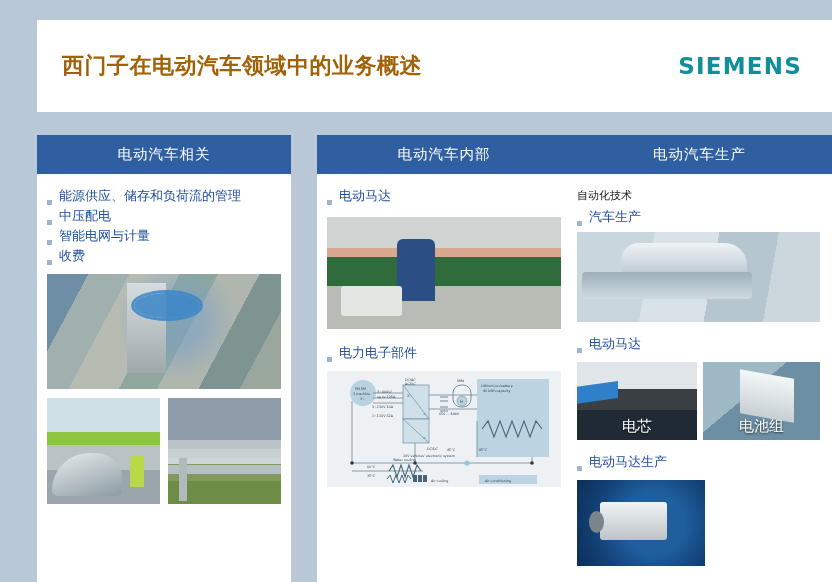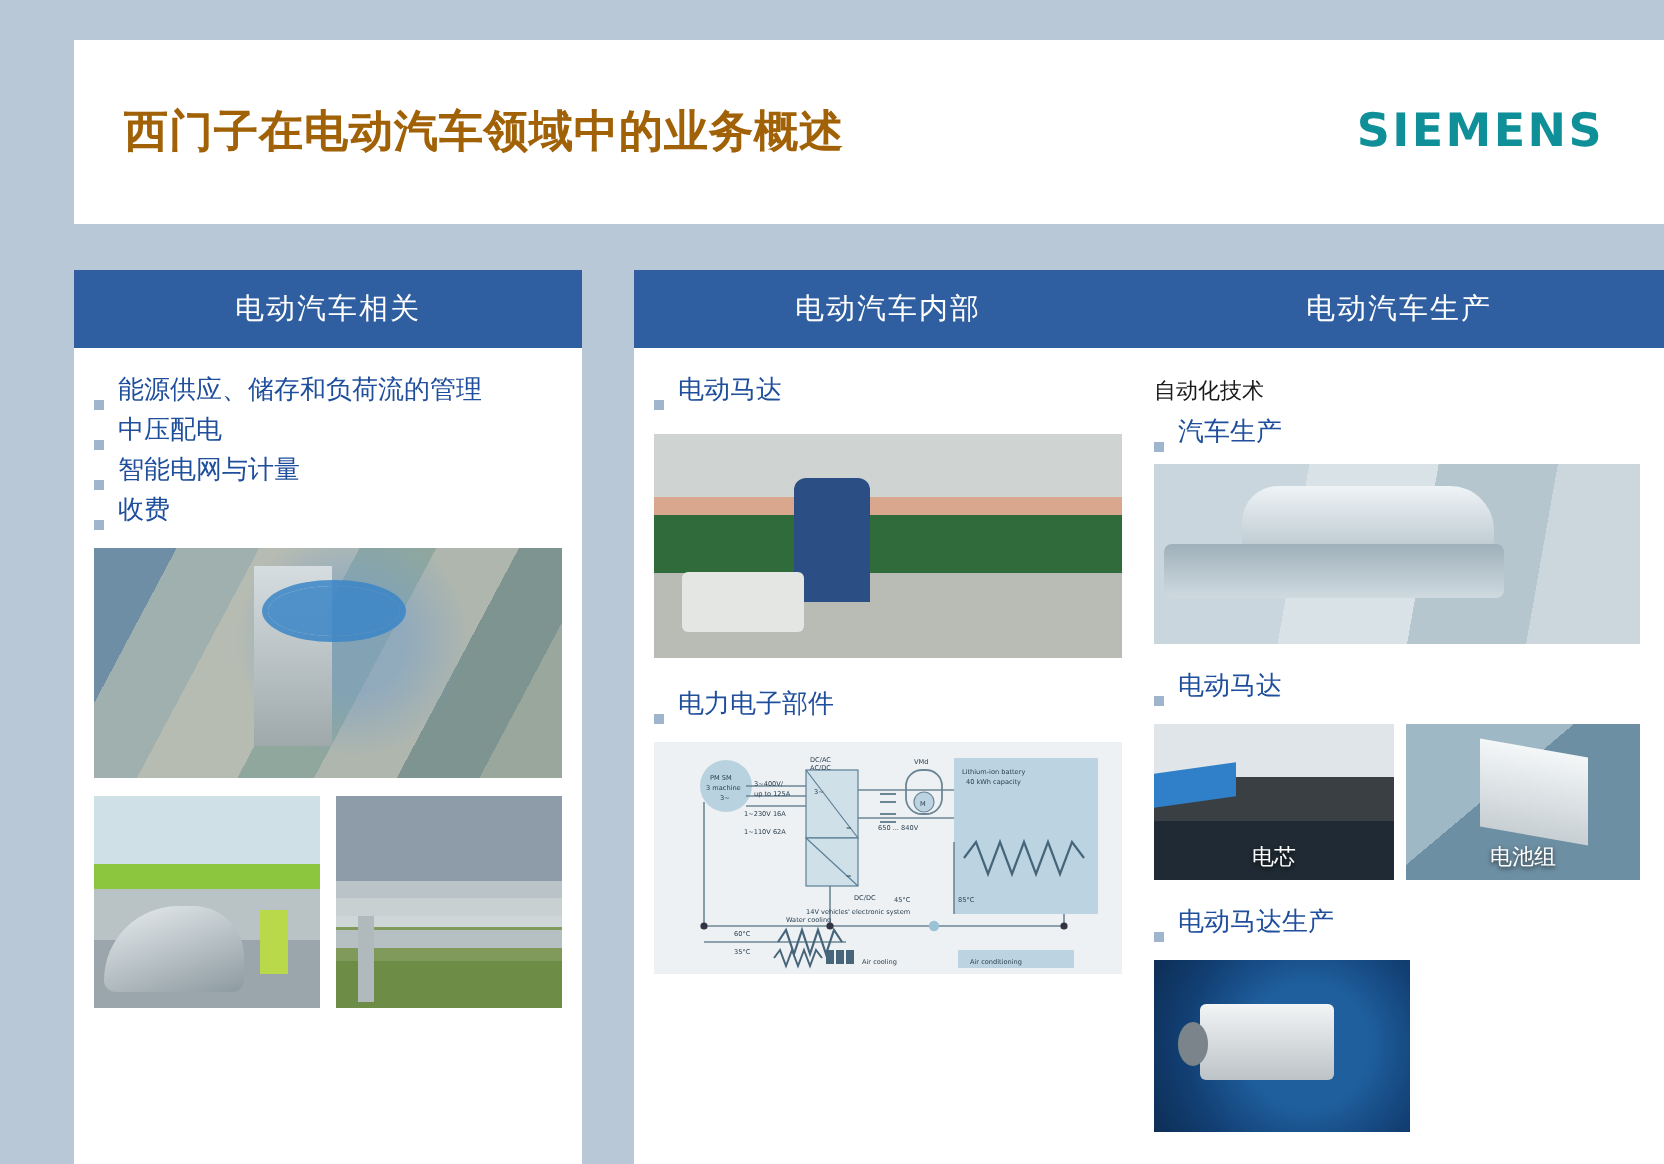--- a/index.html
+++ b/index.html
@@ -52,21 +52,21 @@
   }
   .bullet .sq {
     width: 5px; height: 5px; background: #9fb4cd; flex: 0 0 auto; margin-top: 7px;
   }
   .plain-head { color: #1a1a1a; font-size: 11px; line-height: 19px; margin-bottom: 2px; }
 
   
   .ph { position: relative; overflow: hidden; background: #9fb0bf; }
   .cap {
     position: absolute; left: 0; right: 0; bottom: 4px; text-align: center;
-    color: #ffffff; font-size: 11px; text-shadow: 0 1px 2px rgba(0,0,0,.7);
+    color: #ffffff; font-size: 15px; text-shadow: 0 1px 2px rgba(0,0,0,.7);
   }
 
   
   .img-city {
     width: 234px; height: 115px; margin-top: 9px;
     background:
       radial-gradient(circle at 55% 40%, rgba(120,160,200,.55) 0 18%, rgba(0,0,0,0) 40%),
       linear-gradient(118deg, #6e8ea6 0 14%, #9fb0ae 14% 28%, #b7bcb2 28% 45%,
                       #8fa79d 45% 58%, #aeb6ae 58% 72%, #7d9490 72% 86%, #9aa79d 86% 100%),
       linear-gradient(#7e9aab, #8fa296);

